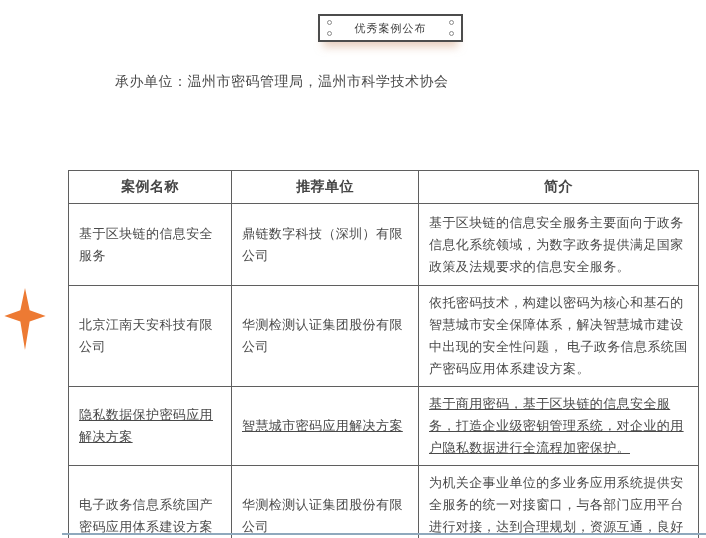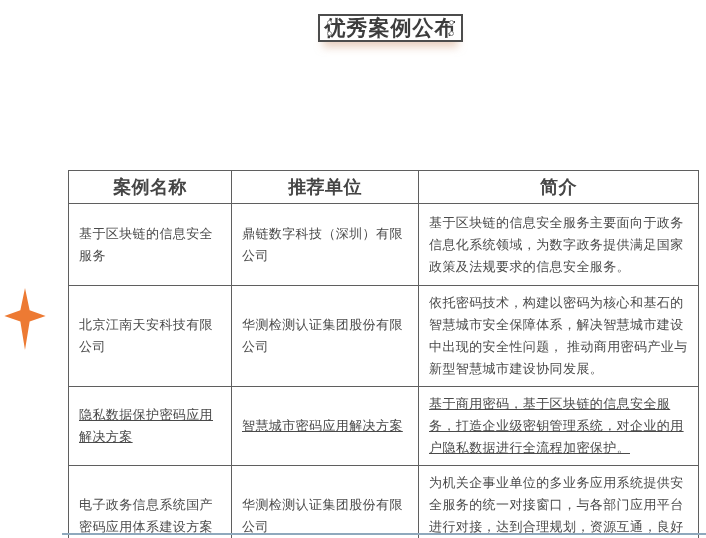--- a/index.html
+++ b/index.html
@@ -22,22 +22,22 @@
     height: 28px;
     background: #ffffff;
     border: 2px solid #4c4c4c;
     box-sizing: border-box;
     display: flex;
     align-items: center;
     justify-content: center;
     box-shadow: 0 10px 8px -5px rgba(214, 168, 138, 0.55);
   }
   .badge-title {
-    font-size: 21px;
-    font-weight: bold;
+    font-size: 11px;
+    font-weight: normal;
     color: #3d3d3d;
     letter-spacing: 1px;
     white-space: nowrap;
   }
   .rivet {
     position: absolute;
     width: 5px;
     height: 5px;
     border: 1px solid #8a8a8a;
     border-radius: 50%;
@@ -81,21 +81,21 @@
     color: #4a4a4a;
   }
   table.cases th, table.cases td {
     border: 1px solid #5f5f5f;
     vertical-align: middle;
     box-sizing: border-box;
     letter-spacing: 0.4px;
   }
   table.cases th {
     height: 33px;
-    font-size: 18px;
+    font-size: 14px;
     font-weight: bold;
     text-align: center;
     padding: 2px 0;
     color: #454545;
   }
   table.cases td {
     padding: 6px 10px;
     line-height: 22px;
     text-align: left;
   }
@@ -123,20 +123,21 @@
 
   <div class="badge">
     <span class="rivet tl"></span>
     <span class="rivet bl"></span>
     <span class="rivet tr"></span>
     <span class="rivet br"></span>
     <span class="badge-title">优秀案例公布</span>
   </div>
 
   <div class="info">
+    <div>承办单位：温州市密码管理局，温州市科学技术协会</div>
   </div>
 
   <svg class="sparkle" viewBox="0 0 40 60">
     <polygon points="20,0 24.5,21.5 40,27 24.5,32.5 20,60 15.5,32.5 0,27 15.5,21.5" fill="#ED7A33"></polygon>
   </svg>
 
   <table class="cases">
     <colgroup>
       <col style="width:163px">
       <col style="width:187px">
@@ -151,21 +152,21 @@
     </thead>
     <tbody id="table-body">
       <tr>
     <td class="col-name">基于区块链的信息安全服务</td>
     <td class="col-rec">鼎链数字科技（深圳）有限公司</td>
     <td class="col-intro">基于区块链的信息安全服务主要面向于政务信息化系统领域，为数字政务提供满足国家政策及法规要求的信息安全服务。</td>
   </tr>
         <tr>
     <td class="col-name">北京江南天安科技有限公司</td>
     <td class="col-rec">华测检测认证集团股份有限公司</td>
-    <td class="col-intro">依托密码技术，构建以密码为核心和基石的智慧城市安全保障体系，解决智慧城市建设中出现的安全性问题， 推动商用密码产业与新型智慧城市建设协同发展。</td>
+    <td class="col-intro">依托密码技术，构建以密码为核心和基石的智慧城市安全保障体系，解决智慧城市建设中出现的安全性问题， 电子政务信息系统国产密码应用体系建设方案。</td>
   </tr>
         <tr>
     <td class="col-name">隐私数据保护密码应用解决方案</td>
     <td class="col-rec">智慧城市密码应用解决方案</td>
     <td class="col-intro">基于商用密码，基于区块链的信息安全服务，打造企业级密钥管理系统，对企业的用户隐私数据进行全流程加密保护。</td>
   </tr>
         <tr>
     <td class="col-name">电子政务信息系统国产密码应用体系建设方案</td>
     <td class="col-rec">华测检测认证集团股份有限公司</td>
     <td class="col-intro">为机关企事业单位的多业务应用系统提供安全服务的统一对接窗口，与各部门应用平台进行对接，达到合理规划，资源互通，良好应用的效果。</td>

